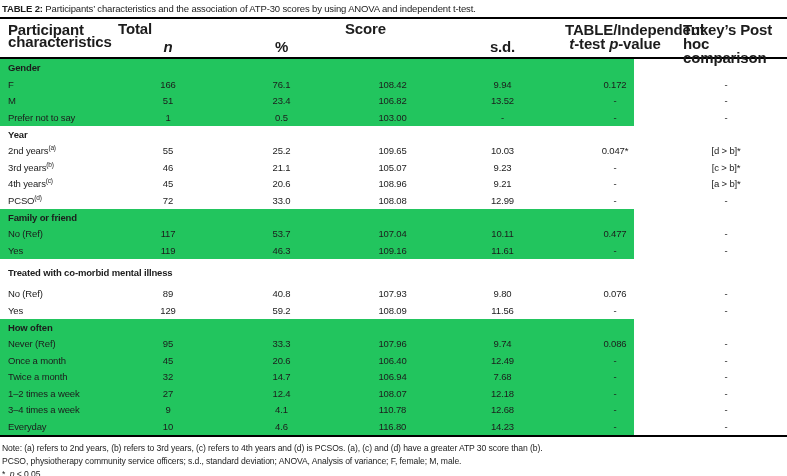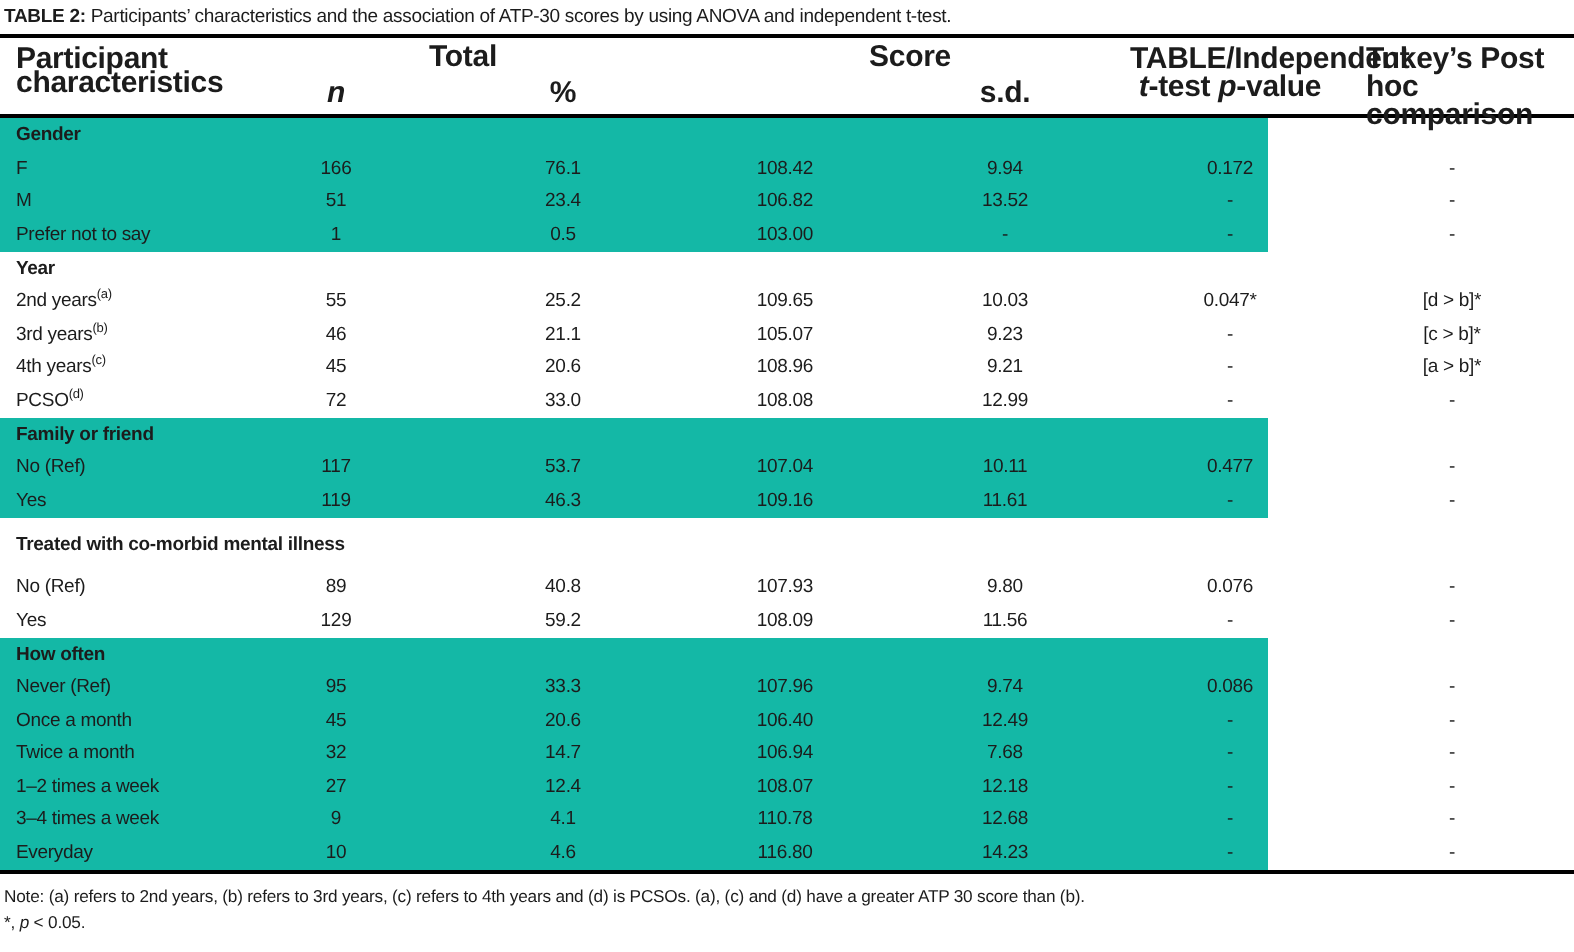--- a/index.html
+++ b/index.html
@@ -23,36 +23,36 @@
 
   
   .thead {
     display: grid;
     grid-template-columns: 118px 100px 127px 95px 125px 100px 122px;
     grid-template-rows: 17px 17px;
     font-weight: bold; font-size: 15px; letter-spacing: -0.15px;
     padding: 2px 0 2px 0;
   }
   .thead .h-participant { grid-column: 1; grid-row: 1 / 3; padding-left: 8px; line-height: 12px; padding-top: 3px; }
-  .h-group { display: flex; flex-direction: column; justify-content: flex-start; align-items: center; text-align: center; }
+  .h-group { display: flex; justify-content: flex-start; align-items: flex-start; text-align: center; }
   .h-total  { grid-column: 2 / 4; grid-row: 1; }
   .h-score  { grid-column: 4 / 6; grid-row: 1; }
   .h-group .grp-label { line-height: 15px; }
   .h-group .grp-rule { height: 1px; background: #000; margin: 1px 14px 0 14px; }
   .h-sub { grid-row: 2; text-align: center; line-height: 17px; }
   .h-n   { grid-column: 2; font-style: italic; }
   .h-pct { grid-column: 3; }
   .h-mean{ grid-column: 4; }
   .h-sd  { grid-column: 5; }
   .h-anova { grid-column: 6; grid-row: 1 / 3; text-align: center; line-height: 14px; padding-top: 2px; }
   .h-tukey { grid-column: 7; grid-row: 1 / 3; text-align: left; padding-left: 18px; line-height: 14px; padding-top: 2px; }
 
   
   .tbody { font-size: 9.5px; letter-spacing: -0.15px; }
-  .section.shaded { background: #14b8a6; }
+  .section.shaded { background: #22c55e; }
   .row {
     display: grid;
     grid-template-columns: 118px 100px 127px 95px 125px 100px 122px;
     align-items: center;
     height: 16.5px;
   }
   .row.sec-row { height: 17px; }
   .row.sec-row.tall { height: 27px; }
   .cell { text-align: center; }
   .cell.clabel { text-align: left; padding-left: 8px; line-height: 11px; }
@@ -283,16 +283,17 @@
           <div class="cell ">-</div>
           <div class="cell ">-</div>
         </div>
       </div>
     </div>
 
   <div class="rule-thick"></div>
 
   <div class="footnotes" id="footnotes">
       <div class="footnote"><span>Note: (a) refers to 2nd years, (b) refers to 3rd years, (c) refers to 4th years and (d) is PCSOs. (a), (c) and (d) have a greater ATP 30 score than (b).</span></div>
+      <div class="footnote"><span>PCSO, physiotherapy community service officers; s.d., standard deviation; ANOVA, Analysis of variance; F, female; M, male.</span></div>
       <div class="footnote"><span>*, </span><i>p</i><span> &lt; 0.05.</span></div>
     </div>
 
 </div>
 
 </body></html>

